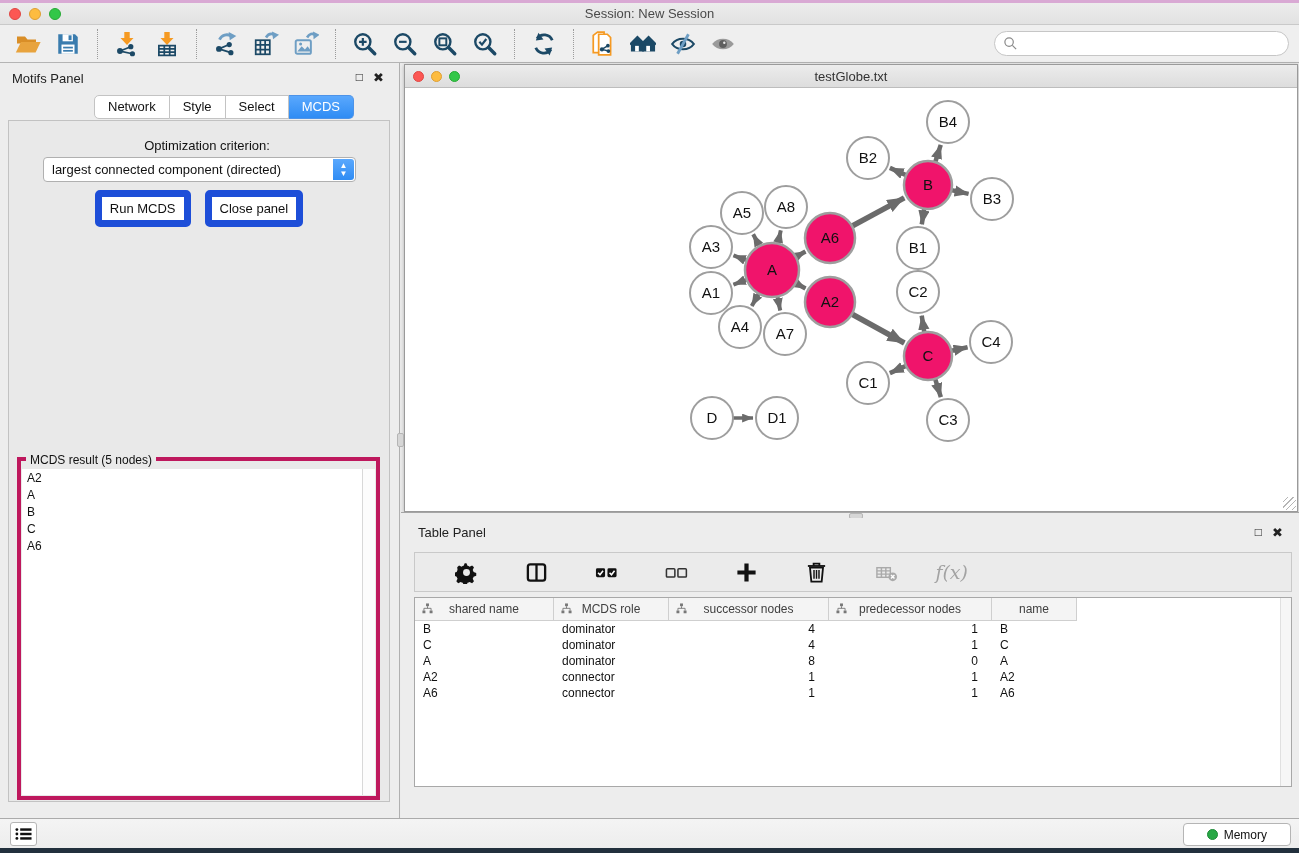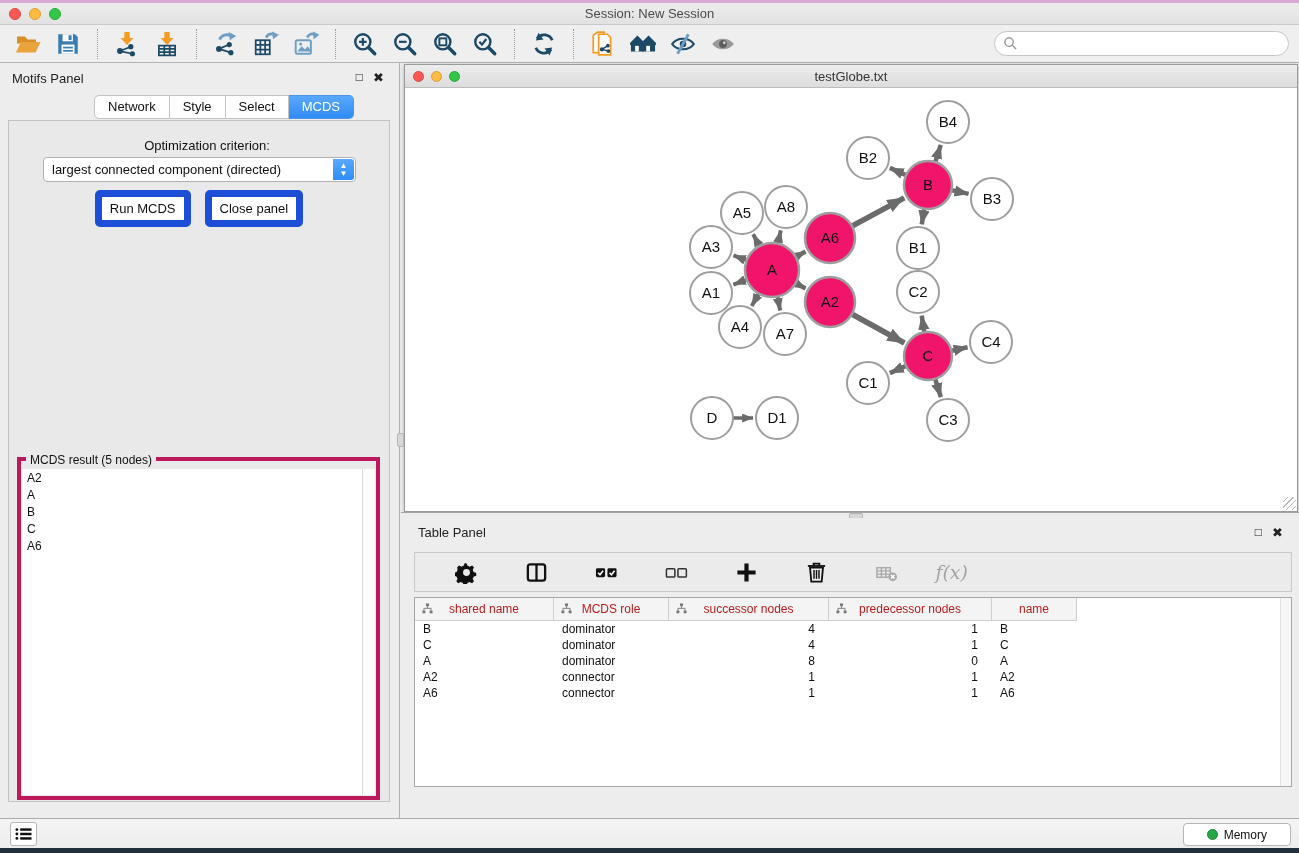--- a/index.html
+++ b/index.html
@@ -70,21 +70,21 @@
   
   .table-panel { position:absolute; left:0; top:455px; width:100%; height:300px; background:#ededed; }
   .tp-toolbar { position:absolute; left:13px; right:7px; top:34px; height:40px; background:#ebebeb; border:1px solid #c9c9c9; display:flex; align-items:center; padding-left:10px; }
   .tp-btn { width:36px; height:34px; display:flex; align-items:center; justify-content:flex-end; margin:0 17px; }
   .tp-btn svg { width:23px; height:23px; }
   .fx { font-family:"DejaVu Serif","Liberation Serif",serif; font-style:italic; font-size:19px; color:#a3a3a3; }
 
   .datatable { position:absolute; left:13px; right:7px; top:79px; height:190px; background:#fff; border:1px solid #a8a8a8; overflow:hidden; }
   .dt-scroll { position:absolute; right:0; top:0; bottom:0; width:11px; background:#f6f6f6; border-left:1px solid #e0e0e0; }
   .dt-header { display:flex; height:23px; }
-  .dt-hcell { background:#f4f4f4; border-right:1px solid #cfcfcf; border-bottom:1px solid #cfcfcf; display:flex; align-items:center; justify-content:center; position:relative; font-size:12px; color:#b91c1c; }
+  .dt-hcell { background:#f4f4f4; border-right:1px solid #cfcfcf; border-bottom:1px solid #cfcfcf; display:flex; align-items:center; justify-content:center; position:relative; font-size:12px; color:#404040; }
   .dt-hcell .hicon { position:absolute; left:7px; top:5px; }
   .dt-row { display:flex; height:16px; }
   .dt-cell { font-size:12px; color:#111; padding:1px 8px 0 8px; overflow:hidden; white-space:nowrap; }
   .dt-cell.num { text-align:right; padding-right:14px; }
 
   .tp-tabs { position:absolute; left:0; width:100%; top:271px; display:flex; justify-content:center; }
 
   
   .statusbar { position:absolute; left:0; top:818px; width:100%; height:30px; background:linear-gradient(#f4f4f4,#ededed); border-top:1px solid #ababab; }
   .sb-listbtn { position:absolute; left:10px; top:3px; width:27px; height:24px; background:#fff; border:1px solid #b5b5b5; border-radius:3px; display:flex; align-items:center; justify-content:center; }

